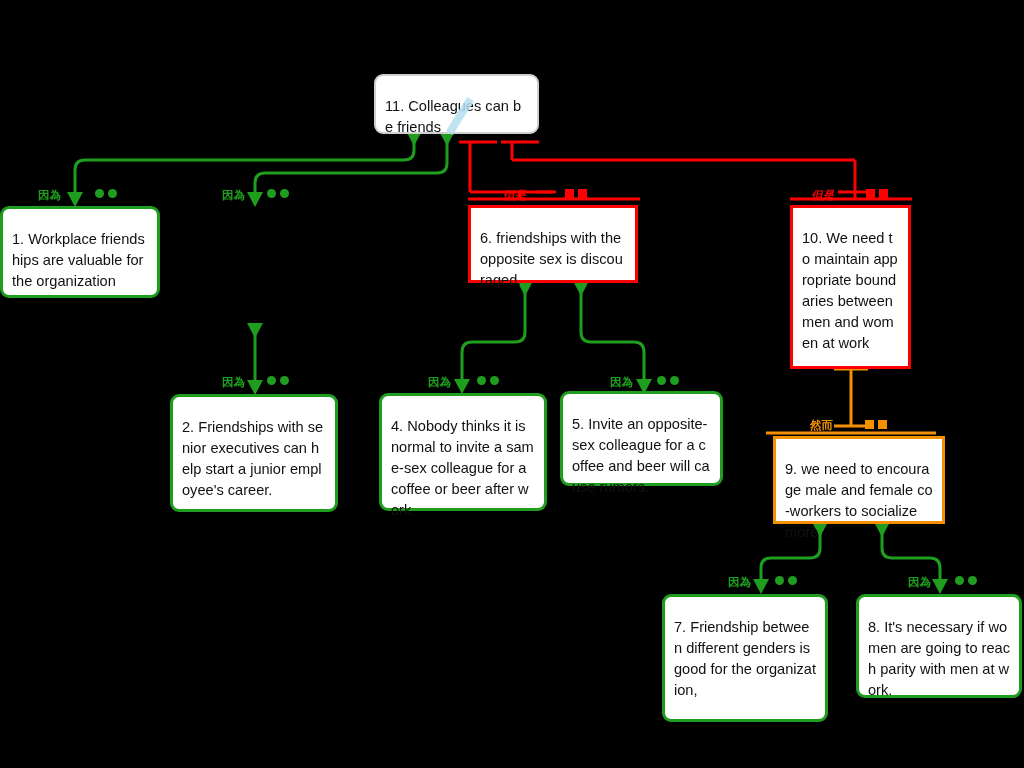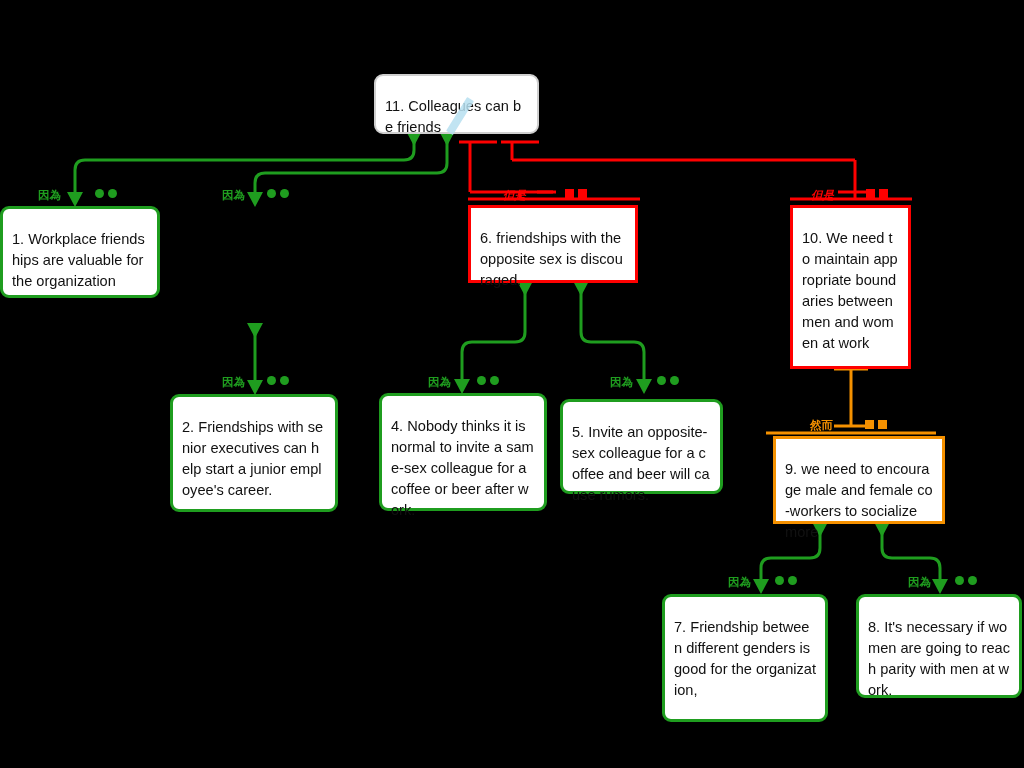--- a/index.html
+++ b/index.html
@@ -130,21 +130,21 @@
   </div>
 
   <div class="node objection" style="left:468px;top:205px;width:170px;height:78px;">
     <span>6. friendships with the opposite sex is discouraged.</span>
   </div>
 
   <div class="node support" style="left:379px;top:393px;width:168px;height:118px;">
     <span>4. Nobody thinks it is normal to invite a same-sex colleague for a coffee or beer after work.</span>
   </div>
 
-  <div class="node support" style="left:560px;top:399px;width:163px;height:95px;">
+  <div class="node support" style="left:560px;top:391px;width:163px;height:95px;">
     <span>5. Invite an opposite-sex colleague for a coffee and beer will cause rumors.</span>
   </div>
 
   <div class="node objection" style="left:790px;top:205px;width:121px;height:164px;">
     <span>10. We need to maintain appropriate boundaries between men and women at work</span>
   </div>
 
   <div class="node rebuttal" style="left:765px;top:436px;width:172px;height:88px;margin-left:8px;">
     <span>9. we need to encourage male and female co-workers to socialize more</span>
   </div>

